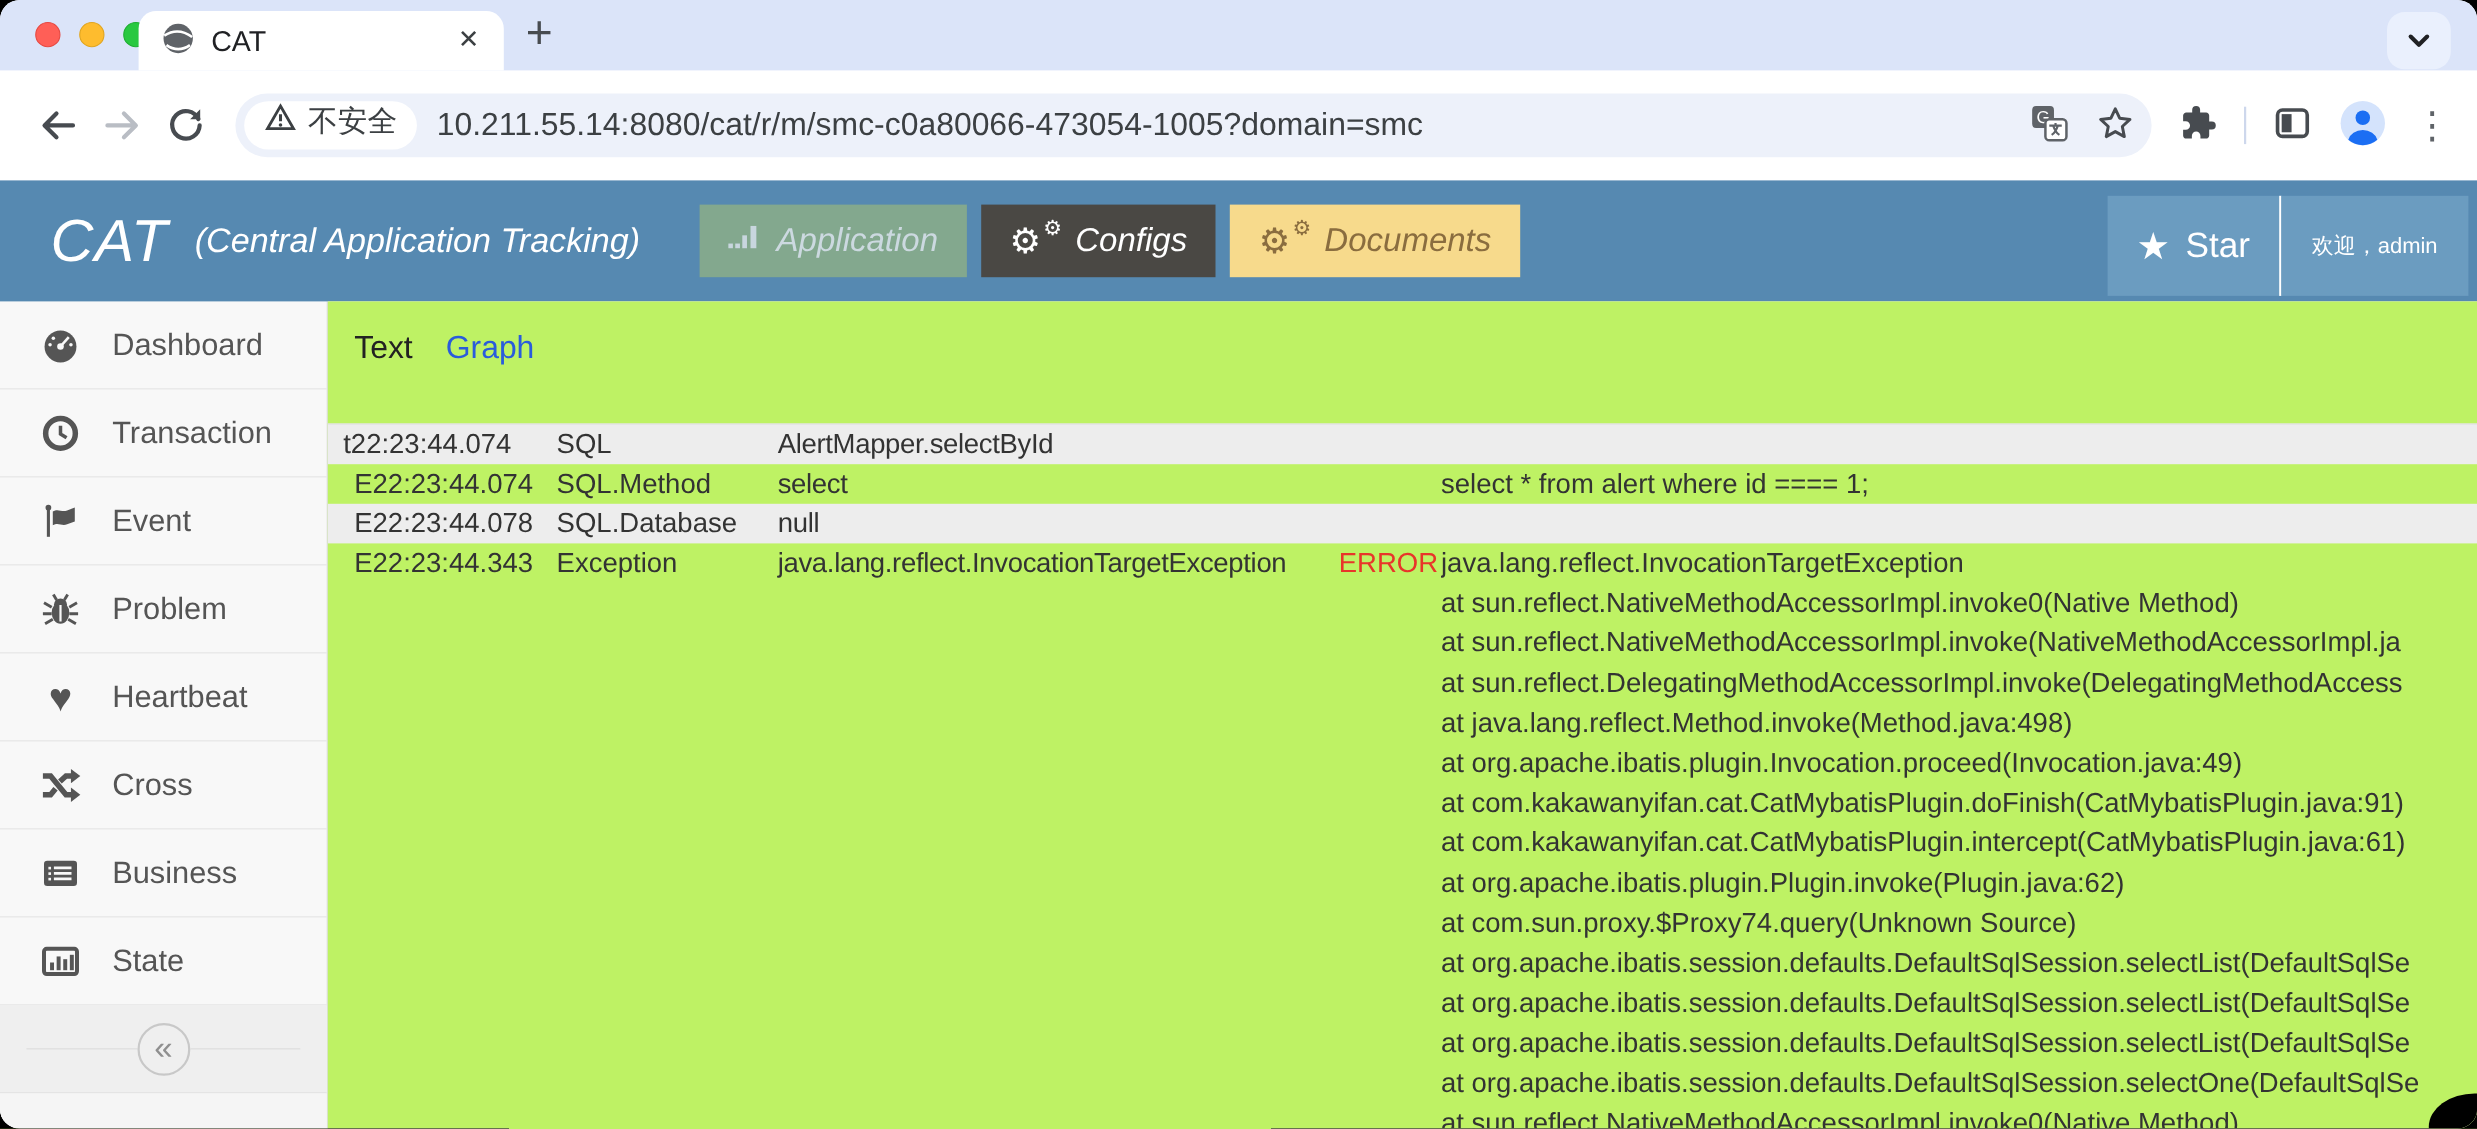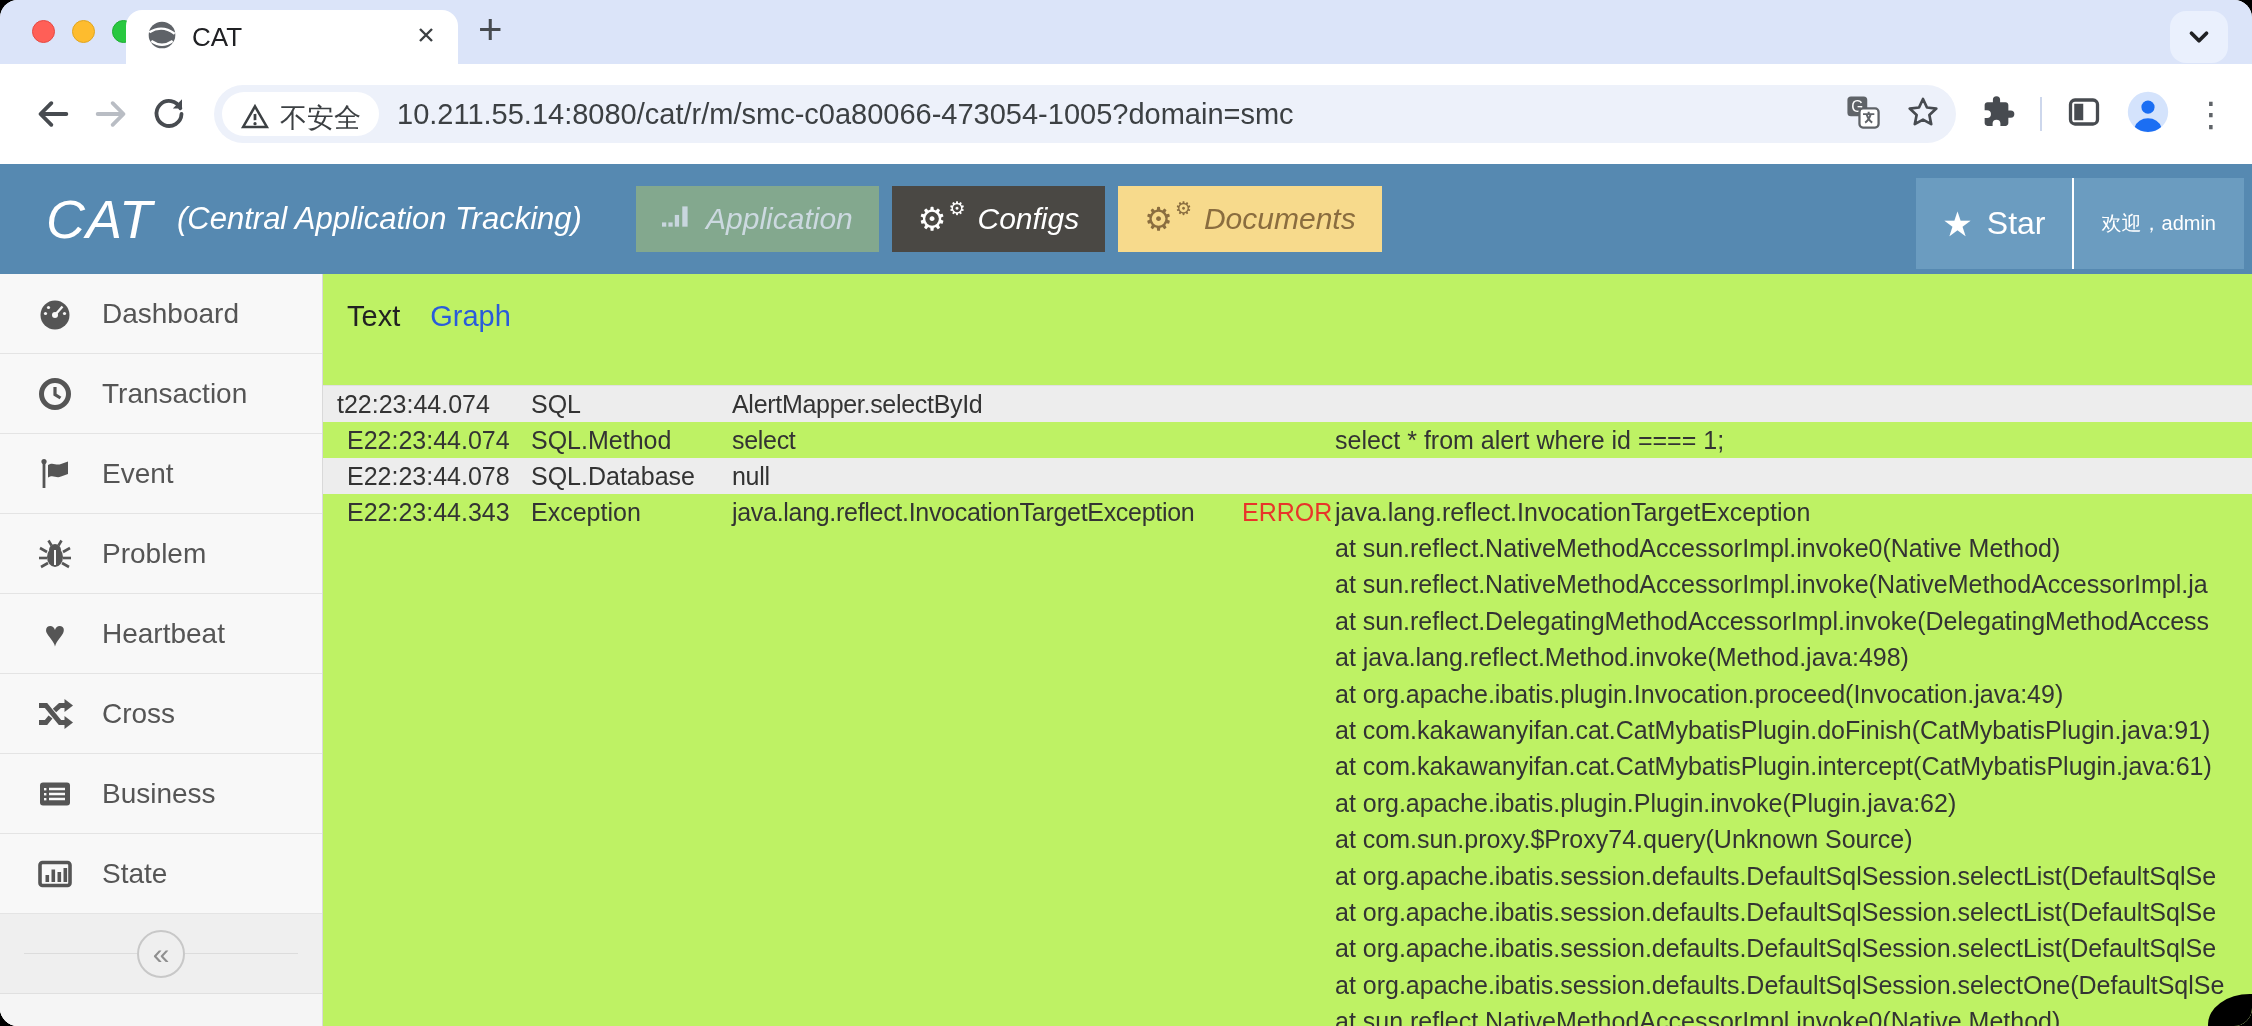--- a/index.html
+++ b/index.html
@@ -15,21 +15,21 @@
   .light.yellow { background:#febc2e; border:1px solid #e0a520; }
   .light.green { background:#28c840; border:1px solid #1ead32; }
   .tab { position:absolute; left:126px; top:10px; width:332px; height:54px; background:#fff; border-radius:16px 16px 0 0; display:flex; align-items:center; padding:0 20px; }
   .tab-title { margin-left:14px; font-size:26px; color:#202124; flex:1; }
   .newtab { position:absolute; left:478px; top:6px; font-size:42px; color:#474b50; font-weight:300; cursor:default; }
   .tab-chevron { position:absolute; right:24px; top:11px; width:58px; height:52px; background:#eaf0fd; border-radius:16px; display:flex; align-items:center; justify-content:center; }
 
   .toolbar { height:100px; background:#fff; display:flex; align-items:center; padding:0 24px; }
   .navbtn-chrome { width:46px; height:46px; display:flex; align-items:center; justify-content:center; margin:0 6px; }
   .urlbar { flex:1; height:58px; background:#edf1fa; border-radius:29px; display:flex; align-items:center; margin:0 16px; padding:0 16px 0 8px; }
-  .chip { background:#fff; border-radius:22px; height:44px; display:flex; align-items:flex-end; padding:0 18px; gap:10px; }
+  .chip { background:#fff; border-radius:22px; height:44px; display:flex; align-items:flex-start; padding:0 18px; gap:10px; }
   .chip-label { font-size:27px; color:#3c4043; }
   .url-text { margin-left:18px; font-size:29px; color:#3c4043; flex:1; white-space:nowrap; overflow:hidden; }
   .url-icons { display:flex; align-items:center; gap:26px; }
   .tool-right { display:flex; align-items:center; gap:24px; padding-left:8px; }
   .vdivider { width:2px; height:34px; background:#cdd7ec; }
   .menu-dots { font-size:34px; color:#5f6368; line-height:1; }
 
   
   .appheader { position:relative; height:110px; background:#5689b1; display:flex; align-items:center; }
   .logo { font-size:54px; color:#fff; font-style:italic; font-weight:500; margin-left:46px; letter-spacing:1px; }
@@ -41,21 +41,21 @@
   .btn-documents { background:#f7da8c; color:#8a6d3f; }
   .gear-big { font-size:32px; font-style:normal; line-height:1; }
   .gear-small { font-size:19px; font-style:normal; line-height:1; margin-left:-10px; margin-top:-22px; }
   .header-right { position:absolute; right:8px; top:14px; bottom:5px; display:flex; }
   .star-box { background:#6b9cc0; display:flex; align-items:center; padding:0 26px; gap:14px; color:#fff; font-size:32px; border-right:2px solid #fff; }
   .star-glyph { font-size:34px; }
   .welcome-box { background:#6b9cc0; display:flex; align-items:center; padding:0 28px; color:#fff; font-size:20px; }
 
   
   .layout { display:flex; height:752px; }
-  .sidebar { width:323px; background:#f8f8f8; border-right:1px solid #d9d9d9; display:flex; flex-direction:column; flex:none;text-align:right; }
+  .sidebar { width:298px; background:#f8f8f8; border-right:1px solid #d9d9d9; display:flex; flex-direction:column; flex:none;text-align:right; }
   .s-item { height:80px; display:flex; align-items:center; gap:26px; padding-left:34px; border-bottom:1px solid #e4e4e4; font-size:28px; color:#555; }
   .icon-box { width:42px; display:flex; justify-content:center; align-items:center; }
   .glyph-icon { font-size:36px; color:#555; line-height:1; }
   .collapse { height:80px; background:#efefef; border-bottom:1px solid #e0e0e0; display:flex; align-items:center; padding:0 24px; }
   .c-line { flex:1; height:1px; background:#dcdcdc; }
   .c-btn { width:48px; height:48px; border:2px solid #c8c8c8; border-radius:50%; color:#8f8f8f; font-size:30px; display:flex; align-items:center; justify-content:center; background:#efefef; flex:none; }
   .sidebar-bottom { flex:1; background:#f5f5f5; }
 
   .content { flex:1; background:#bef264; overflow:hidden; position:relative; }
   .view-tabs { padding:26px 0 0 24px; display:flex; gap:30px; font-size:29px; }

